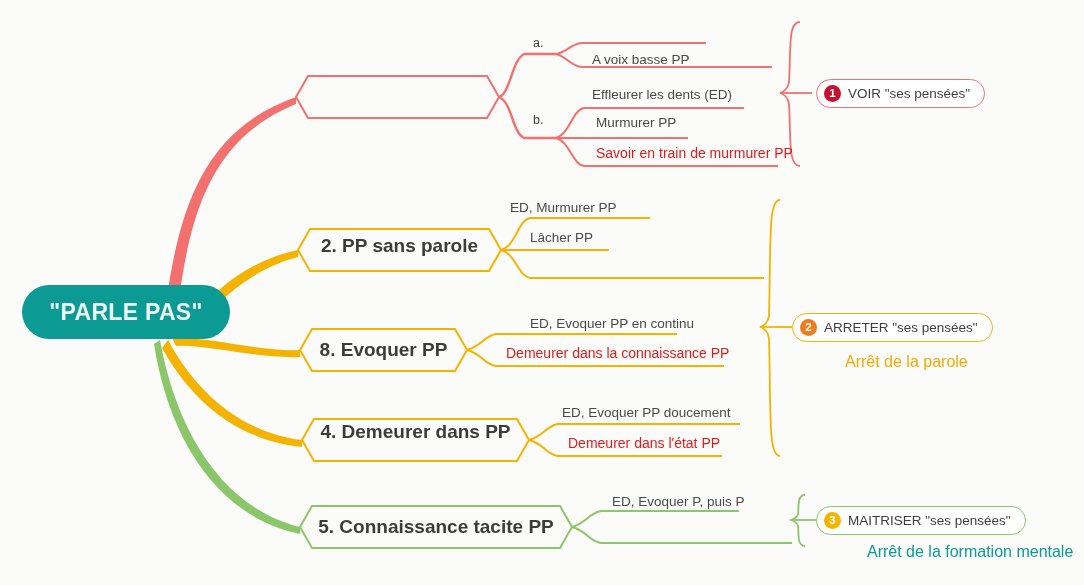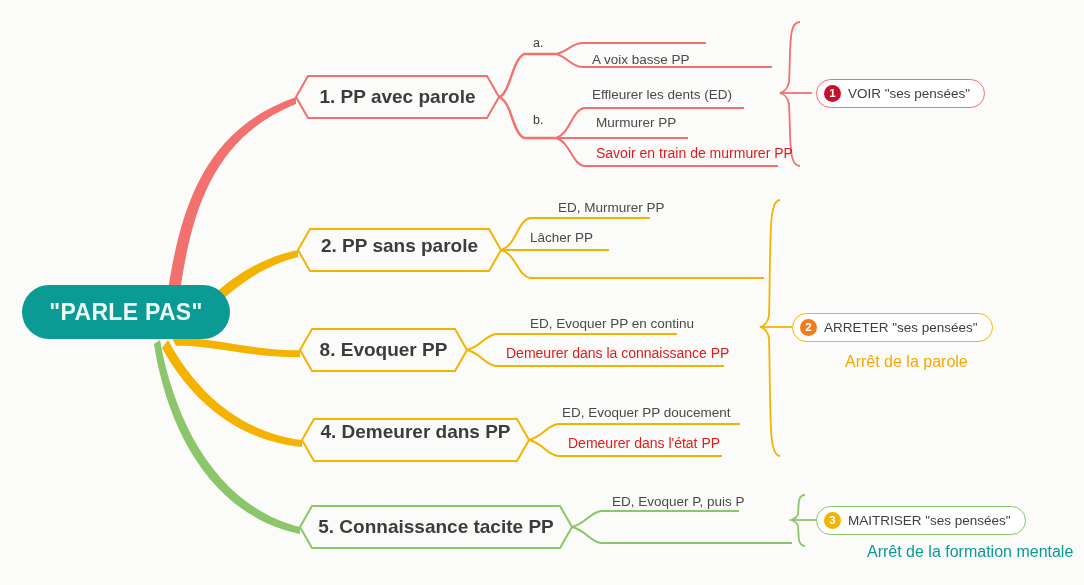--- a/index.html
+++ b/index.html
@@ -114,23 +114,20 @@
 
     <path fill="none" stroke="#8cc66a" stroke-width="1.8" d="M 805,495 C 797,495 799,506 798,514 C 797,518 794,519 791,520
              C 794,521 797,522 798,526 C 799,534 797,546 805,546"></path>
     <path fill="none" stroke="#8cc66a" stroke-width="1.8" d="M 791,520 L 816,520"></path>
   </svg>
 
   <div class="node" id="root-node">
     <span class="lbl">"PARLE PAS"</span>
   </div>
 
-  <div class="hexnode" style="left:296px; top:76px; width:203px; height:42px;">
-    <span class="hexlbl">1. PP avec parole</span>
-  </div>
 
   <div class="hexnode" style="left:298px; top:229px; width:203px; height:34px;">
     <span class="hexlbl">2. PP sans parole</span>
   </div>
 
   <div class="hexnode" style="left:300px; top:329px; width:167px; height:42px;">
     <span class="hexlbl">8. Evoquer PP</span>
   </div>
 
   <div class="hexnode" style="left:302px; top:419px; width:227px; height:26px;">
@@ -143,21 +140,21 @@
 
   <div class="sublabel" style="left:533px; top:36px;">a.</div>
   <div class="sublabel" style="left:533px; top:113px;">b.</div>
 
   <div class="leaf gray" style="left:592px; top:23px;margin-top:29px;">A voix basse PP</div>
 
   <div class="leaf gray" style="left:592px; top:87px;">Effleurer les dents (ED)</div>
   <div class="leaf gray" style="left:596px; top:115px;">Murmurer PP</div>
   <div class="leaf red" style="left:596px; top:145px;">Savoir en train de murmurer PP</div>
 
-  <div class="leaf gray" style="left:558px; top:200px;text-align:center;">ED, Murmurer PP</div>
+  <div class="leaf gray" style="left:510px; top:200px;text-align:center;">ED, Murmurer PP</div>
   <div class="leaf gray" style="left:530px; top:230px;">Lâcher PP</div>
 
   <div class="leaf gray" style="left:530px; top:316px;">ED, Evoquer PP en continu</div>
   <div class="leaf red" style="left:506px; top:345px;">Demeurer dans la connaissance PP</div>
 
   <div class="leaf gray" style="left:562px; top:405px;">ED, Evoquer PP doucement</div>
   <div class="leaf red" style="left:568px; top:435px;">Demeurer dans l'état PP</div>
 
   <div class="leaf gray" style="left:612px; top:494px;">ED, Evoquer P, puis P</div>
 

